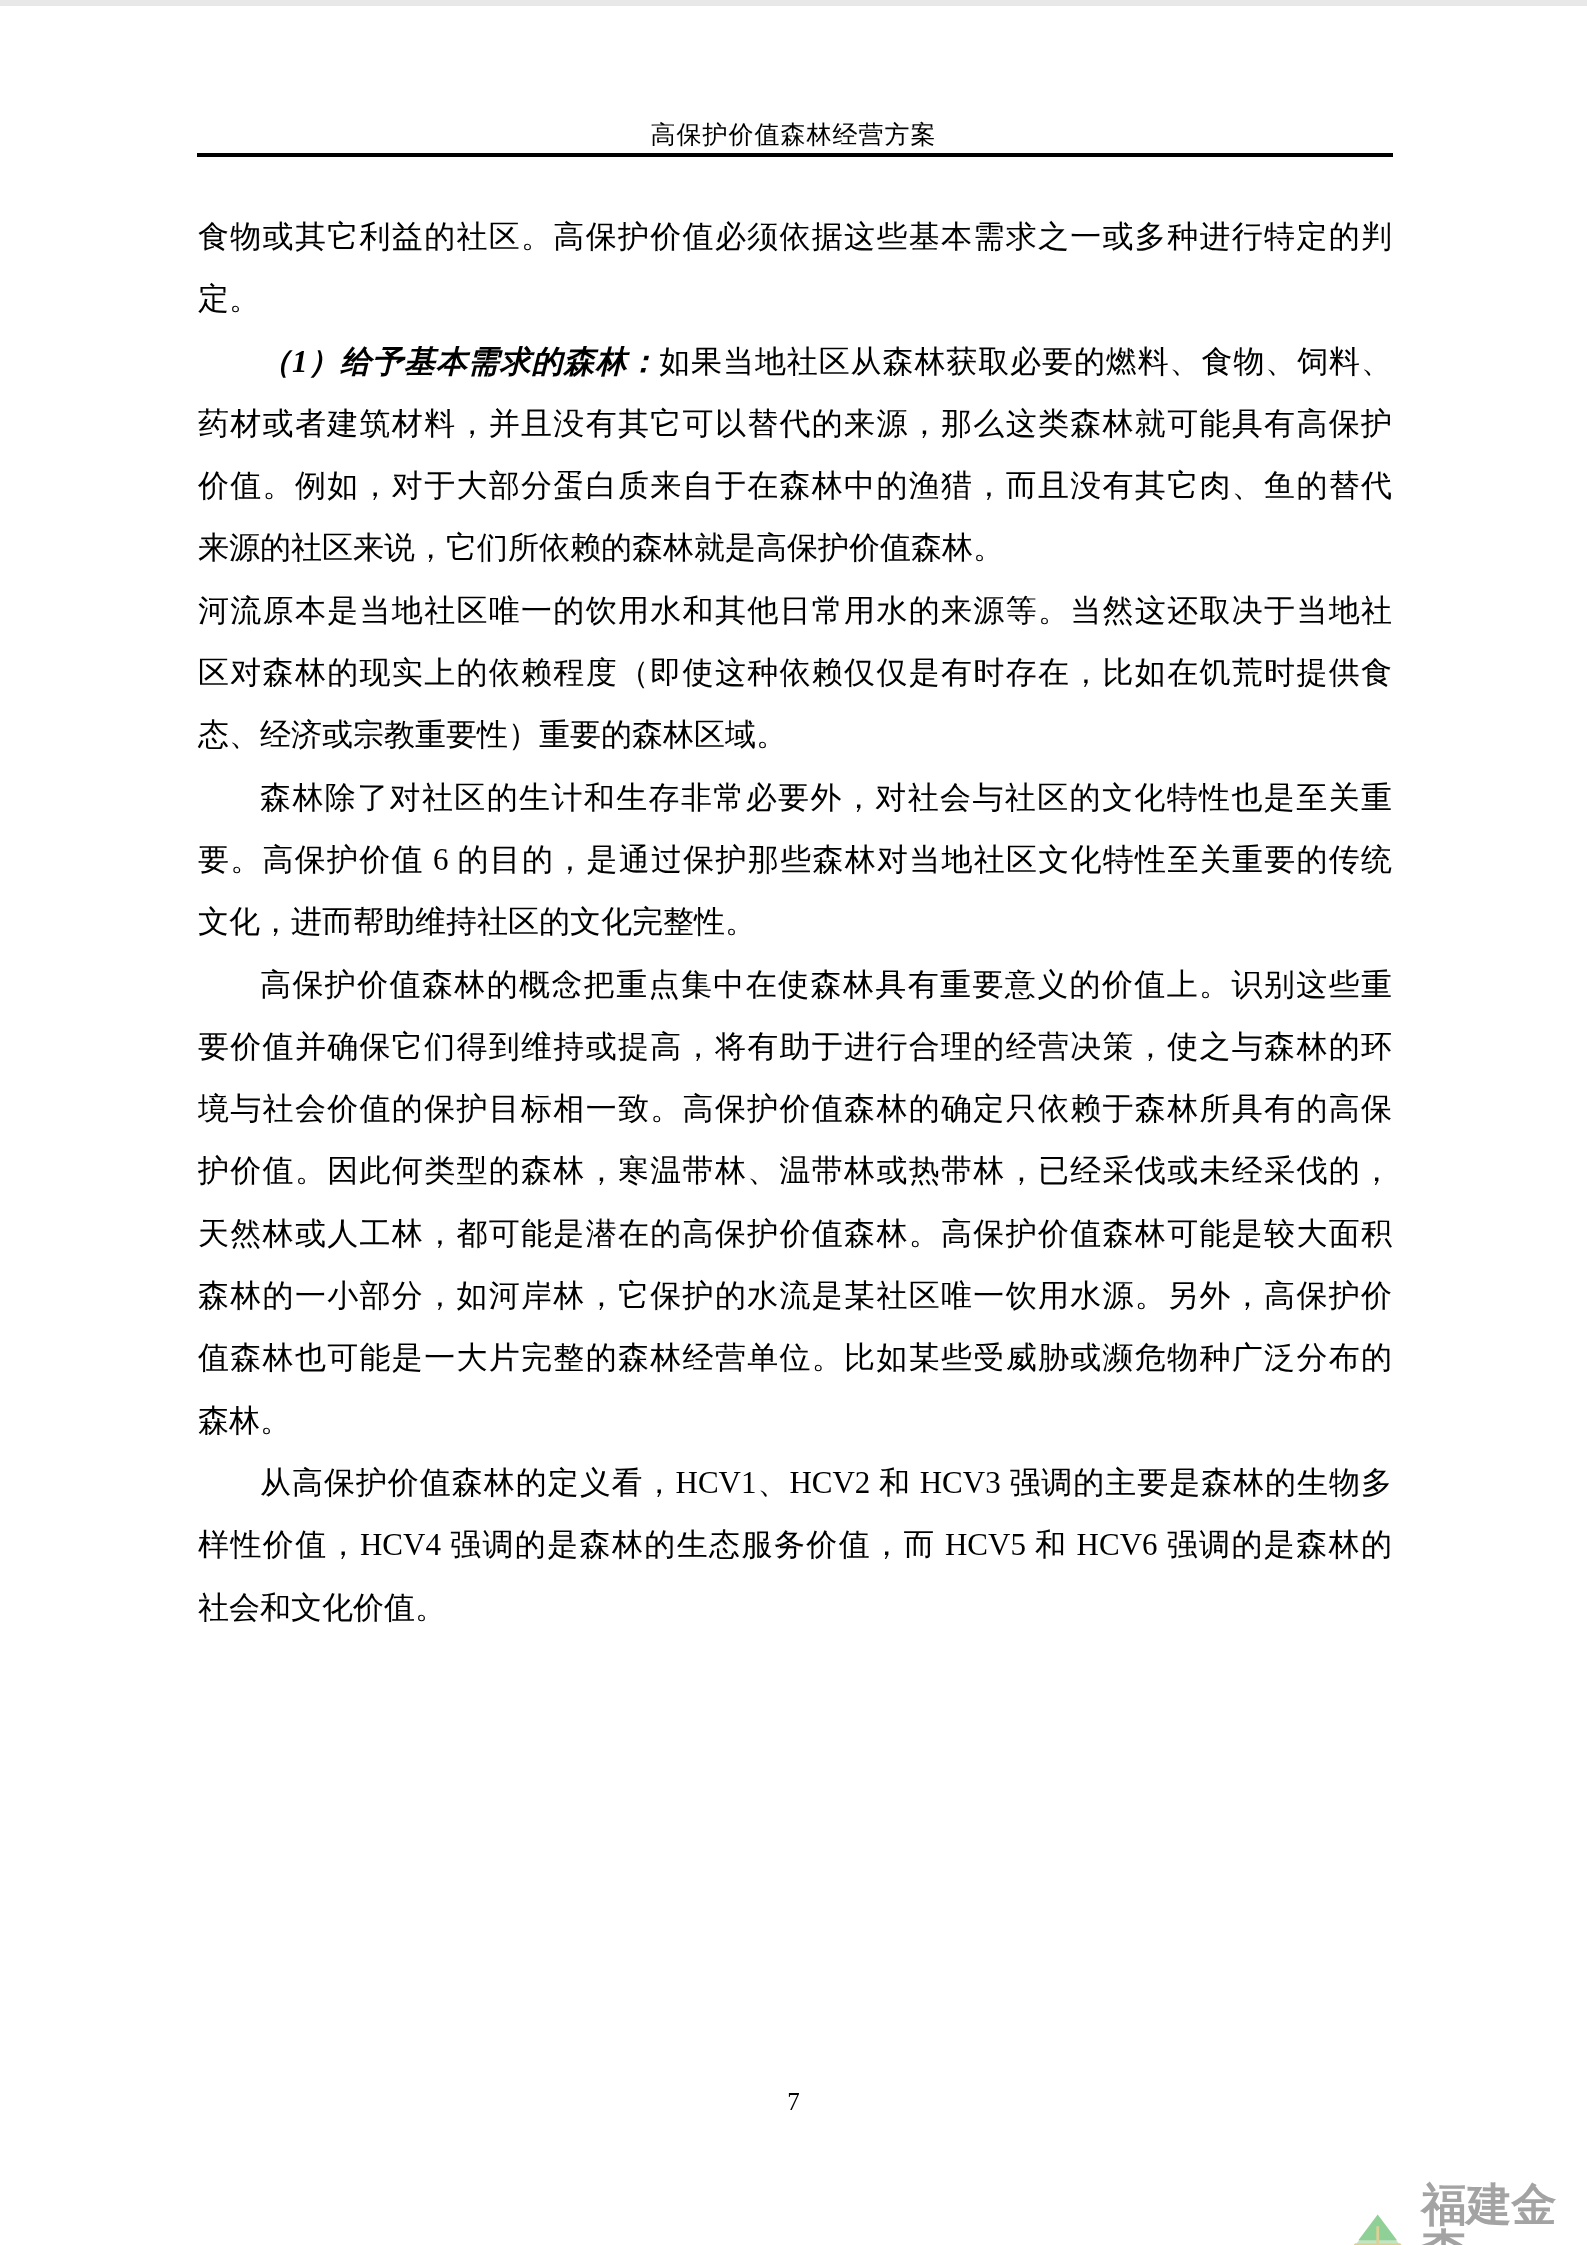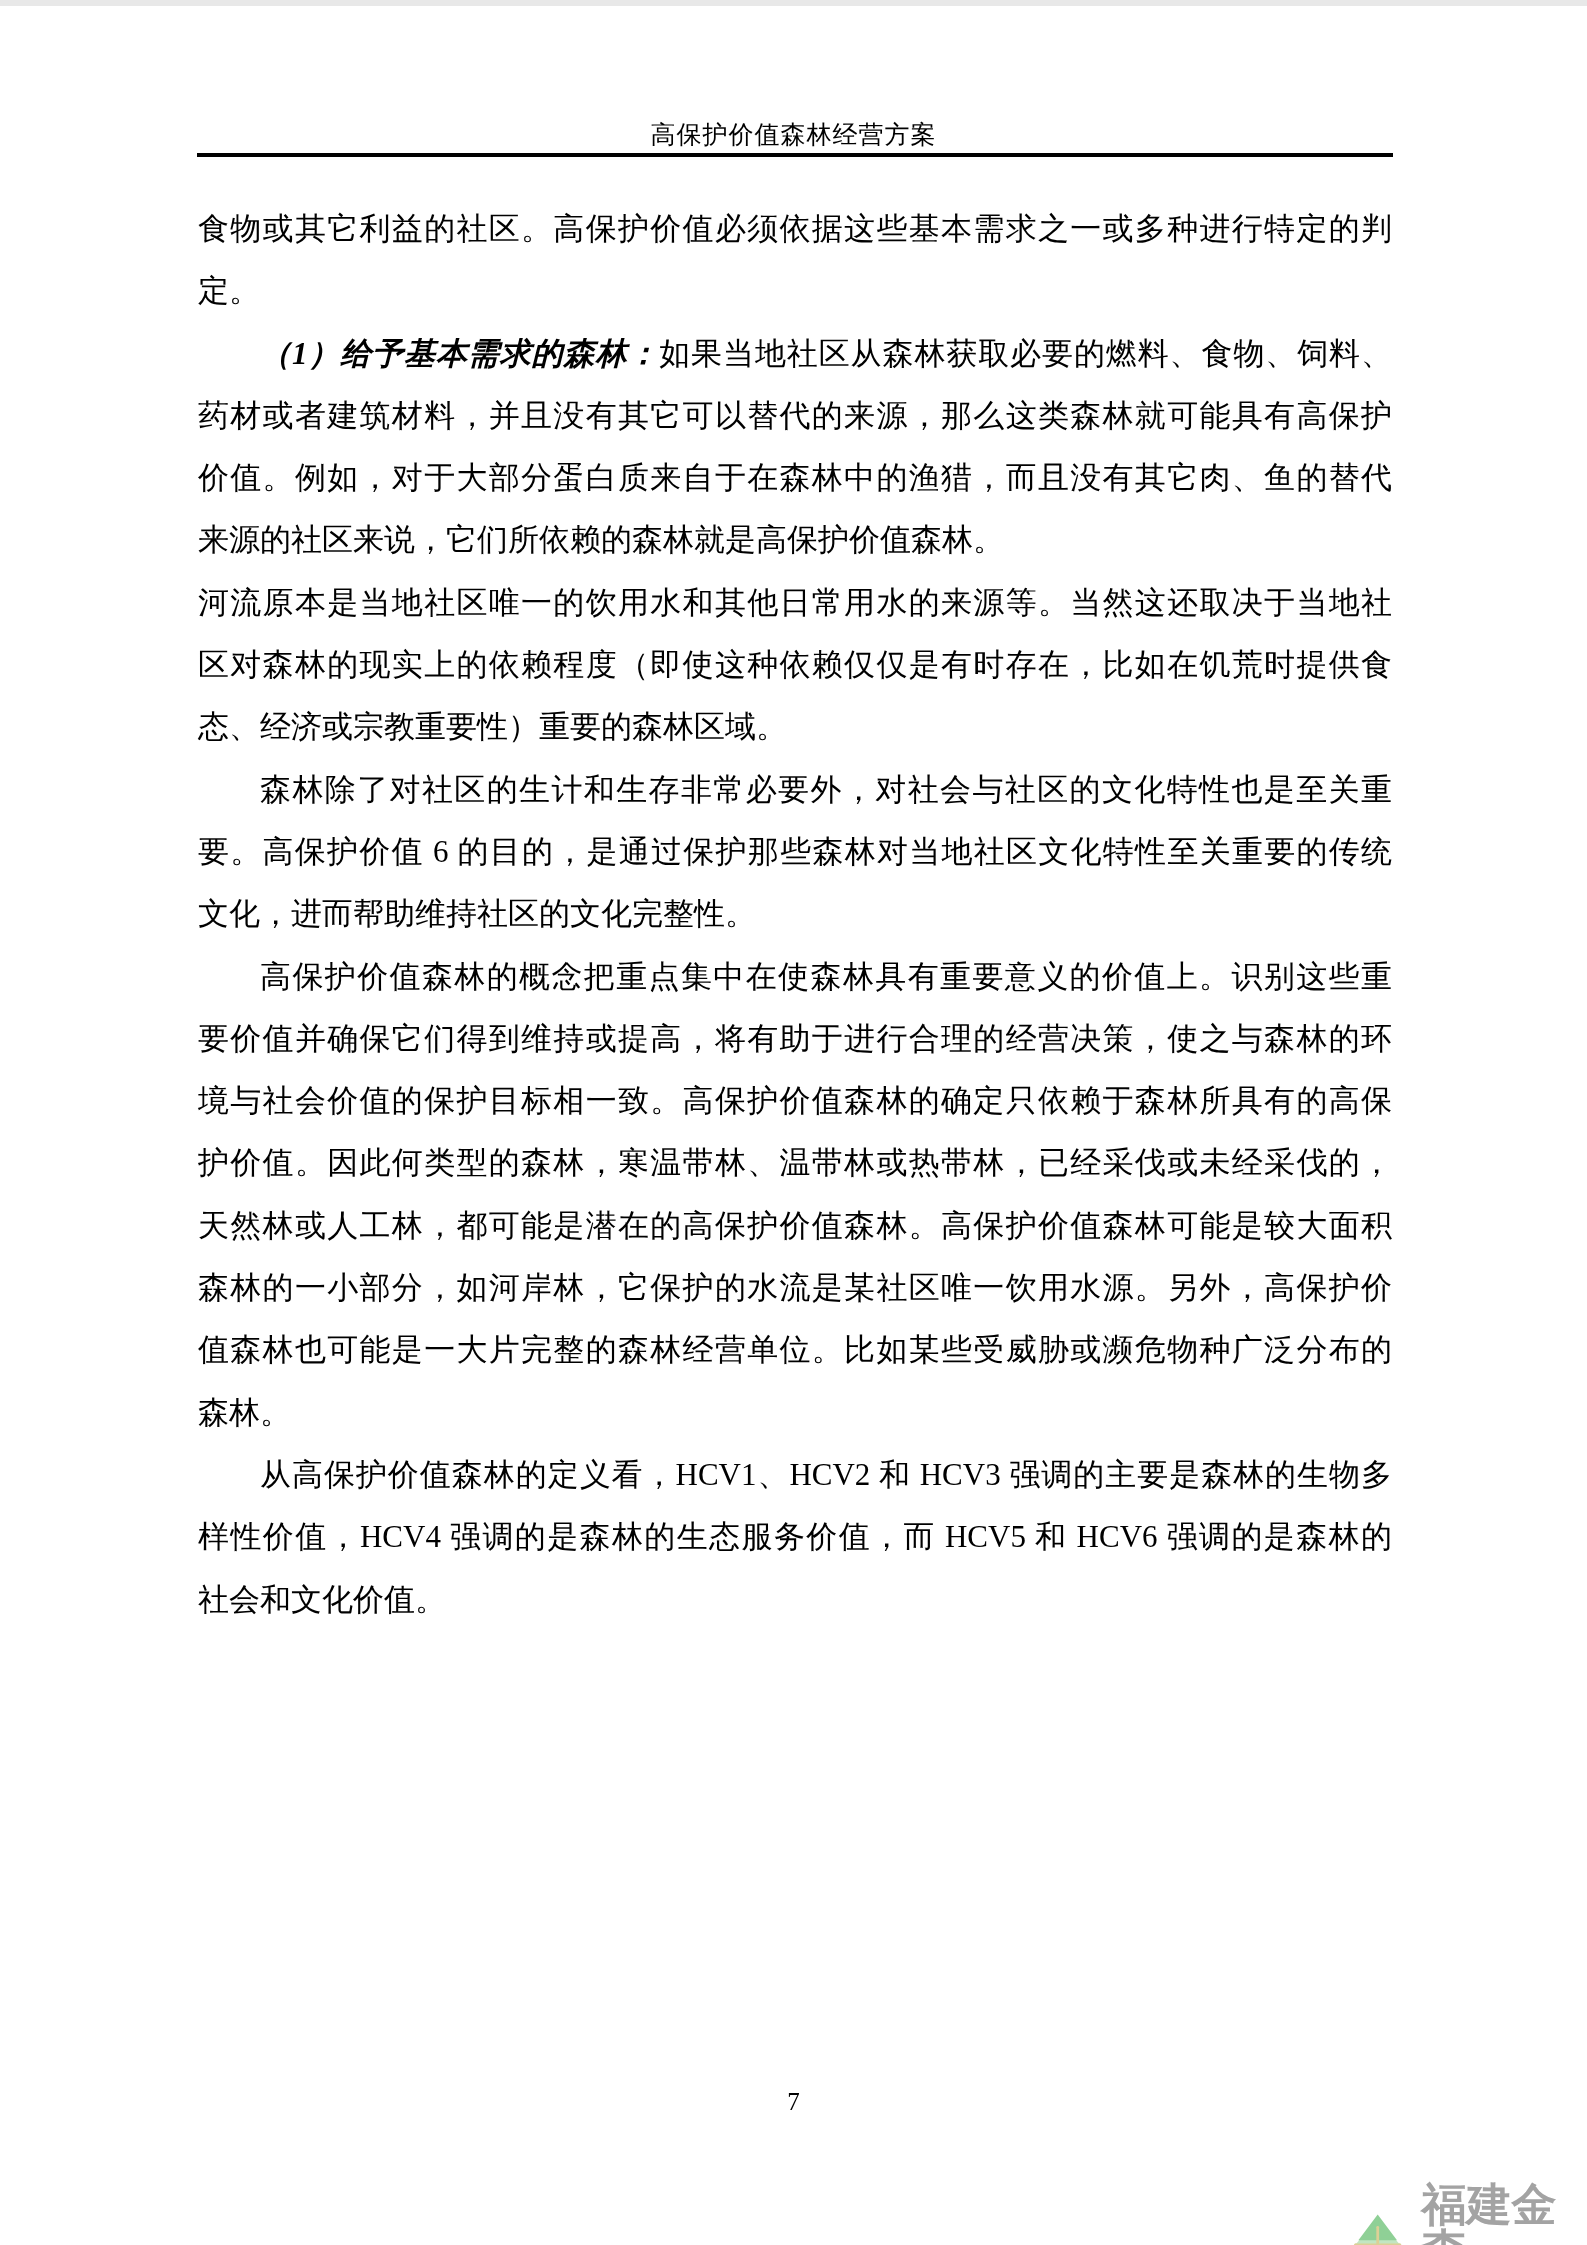--- a/index.html
+++ b/index.html
@@ -30,21 +30,21 @@
     top: 147px;
     left: 197px;
     width: 1196px;
     height: 4px;
     background: #000;
   }
 
   
   .doc-body {
     position: absolute;
-    top: 192px;
+    top: 200px;
     left: 198px;
     width: 1194px;
   }
   .text-line {
     height: 62.3px;
     line-height: 62.3px;
     font-size: 31px;
     white-space: pre-wrap;
     text-align: left;
   }

